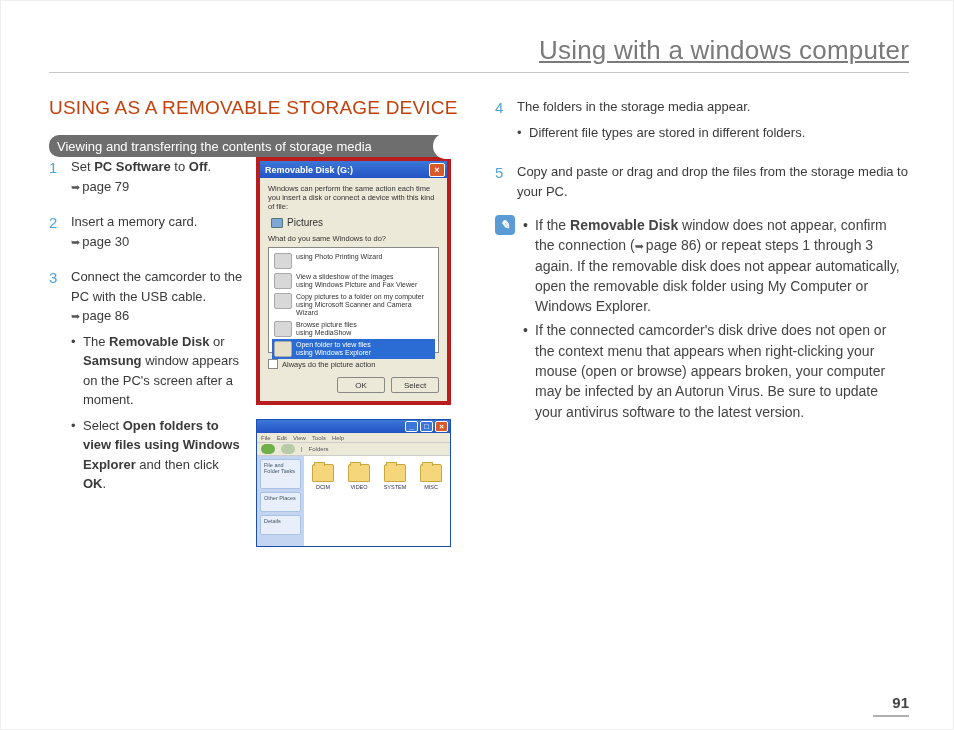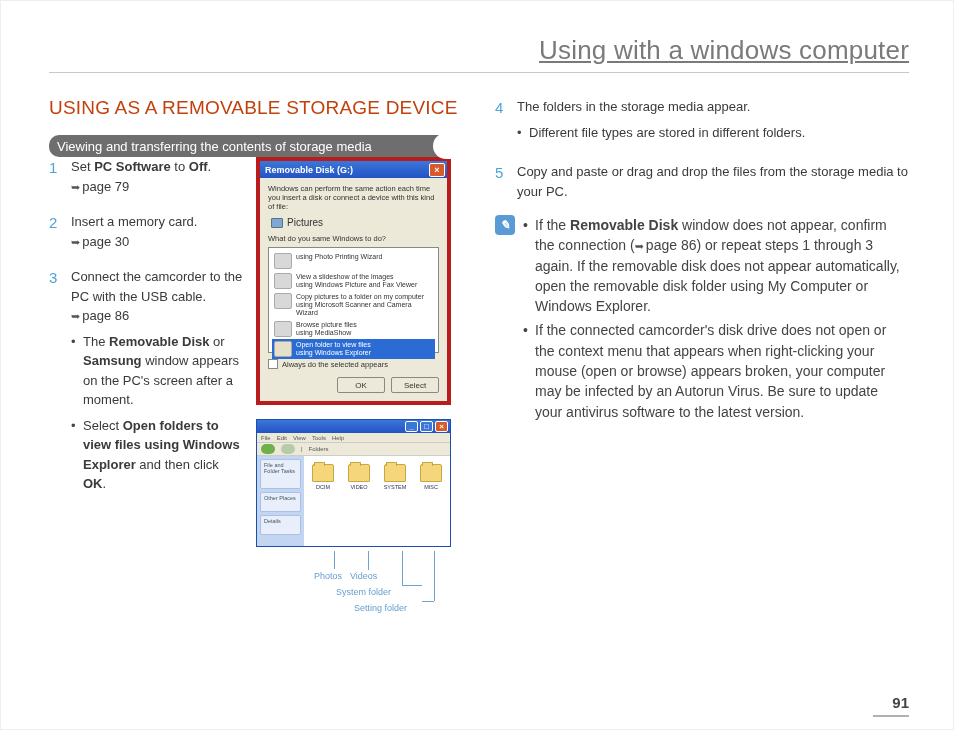--- a/index.html
+++ b/index.html
@@ -158,21 +158,21 @@
                   <div class="oicn"></div>
                   <div><span>Browse picture files</span><br><span>using MediaShow</span></div>
                 </div>
                 <div class="opt-row sel">
                   <div class="oicn"></div>
                   <div><span>Open folder to view files</span><br><span>using Windows Explorer</span></div>
                 </div>
               </div>
               <div class="dlg-check">
                 <div class="chk"></div>
-                <span>Always do the selected appears</span>
+                <span>Always do the picture action</span>
               </div>
               <div class="dlg-foot">
                 <div class="dlg-btn">OK</div>
                 <div class="dlg-btn">Select</div>
               </div>
             </div>
           </div>
 
           <div class="explorer">
             <div class="exp-top">
@@ -216,35 +216,20 @@
                     <span>SYSTEM</span>
                   </div>
                 <div class="folder-item">
                     <div class="folder-icn"></div>
                     <span>MISC</span>
                   </div>
               </div>
             </div>
           </div>
 
-          <div class="callout-lines">
-
-            <div class="line" style="left:78px; top:-6px; width:1px; height:18px"></div>
-            <div class="line" style="left:112px; top:-6px; width:1px; height:18px"></div>
-            <div class="line" style="left:146px; top:-6px; width:1px; height:34px"></div>
-            <div class="line" style="left:178px; top:-6px; width:1px; height:50px"></div>
-
-            <div class="line" style="left:112px; top:12px; width:1px; height:1px"></div>
-            <div class="line" style="left:146px; top:28px; width:20px; height:1px"></div>
-            <div class="line" style="left:166px; top:44px; width:12px; height:1px"></div>
-            <span class="callout-label" style="left:58px; top:14px">Photos</span>
-            <span class="callout-label" style="left:94px; top:14px">Videos</span>
-            <span class="callout-label" style="left:80px; top:30px">System folder</span>
-            <span class="callout-label" style="left:98px; top:46px">Setting folder</span>
-          </div>
 
         </div>
       </div>
     </div>
 
     <div class="col-right">
 
       <div class="right-step">
         <div class="num">4</div>
         <div>

